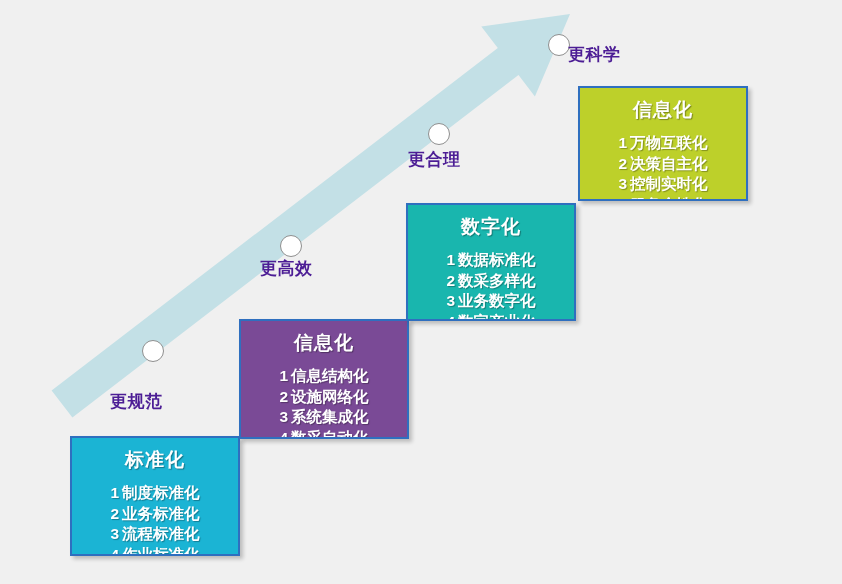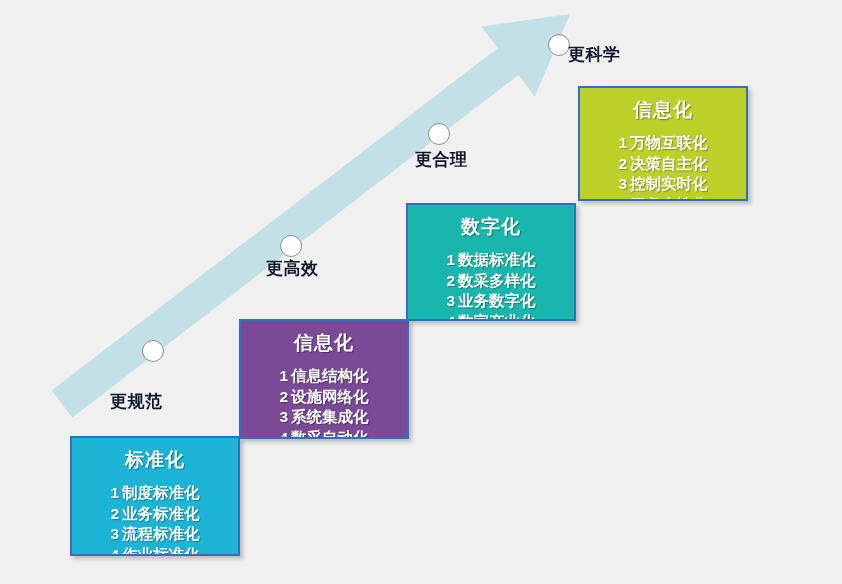--- a/index.html
+++ b/index.html
@@ -34,21 +34,21 @@
     height: 22px;
     border-radius: 50%;
     background: #ffffff;
     border: 1px solid #8f8f8f;
     box-sizing: border-box;
   }
   .milestone .mlabel {
     position: absolute;
     font-size: 17px;
     font-weight: bold;
-    color: #0f172a;
+    color: #4c1d95;
     white-space: nowrap;
     letter-spacing: 0.5px;
   }
 
   
   .card {
     position: absolute;
     box-sizing: border-box;
     border: 2px solid #14532d;
     box-shadow: 3px 3px 4px rgba(0,0,0,0.22);
@@ -88,25 +88,25 @@
     <polygon id="arrow-shape" points="72.4,417.5 51.6,390.5 497.8,48.0 481.3,26.6 570.0,14.0 534.9,96.4 518.5,75.0" fill="#c3e0e6"></polygon>
   </svg>
 
   <div id="milestones">
       <div class="milestone">
         <div class="dot" style="left: 142px; top: 340px;"></div>
         <div class="mlabel" style="left: 110px; top: 366px; margin-top: 24px;">更规范</div>
       </div>
       <div class="milestone">
         <div class="dot" style="left: 280px; top: 235px;"></div>
-        <div class="mlabel" style="left: 266px; top: 257px;">更高效</div>
+        <div class="mlabel" style="left: 260px; top: 257px;">更高效</div>
       </div>
       <div class="milestone">
         <div class="dot" style="left: 428px; top: 123px;"></div>
-        <div class="mlabel" style="left: 408px; top: 148px; margin-left: 7px;">更合理</div>
+        <div class="mlabel" style="left: 408px; top: 148px;">更合理</div>
       </div>
       <div class="milestone">
         <div class="dot" style="left: 548px; top: 34px;"></div>
         <div class="mlabel" style="left: 568px; top: 43px;">更科学</div>
       </div>
     </div>
 
   <div id="cards">
       <div class="card" style="left: 70px; top: 436px; width: 170px; height: 120px; background: rgb(27, 180, 212); border-color: rgb(47, 111, 191);"><div class="card-title">标准化</div><div class="card-items"><div class="card-item"><span class="num">1</span><span>制度标准化</span></div><div class="card-item"><span class="num">2</span><span>业务标准化</span></div><div class="card-item"><span class="num">3</span><span>流程标准化</span></div><div class="card-item"><span class="num">4</span><span>作业标准化</span></div></div></div>
       <div class="card" style="left: 239px; top: 319px; width: 170px; height: 120px; background: rgb(122, 74, 150); border-color: rgb(47, 111, 191);"><div class="card-title">信息化</div><div class="card-items"><div class="card-item"><span class="num">1</span><span>信息结构化</span></div><div class="card-item"><span class="num">2</span><span>设施网络化</span></div><div class="card-item"><span class="num">3</span><span>系统集成化</span></div><div class="card-item"><span class="num">4</span><span>数采自动化</span></div></div></div>

